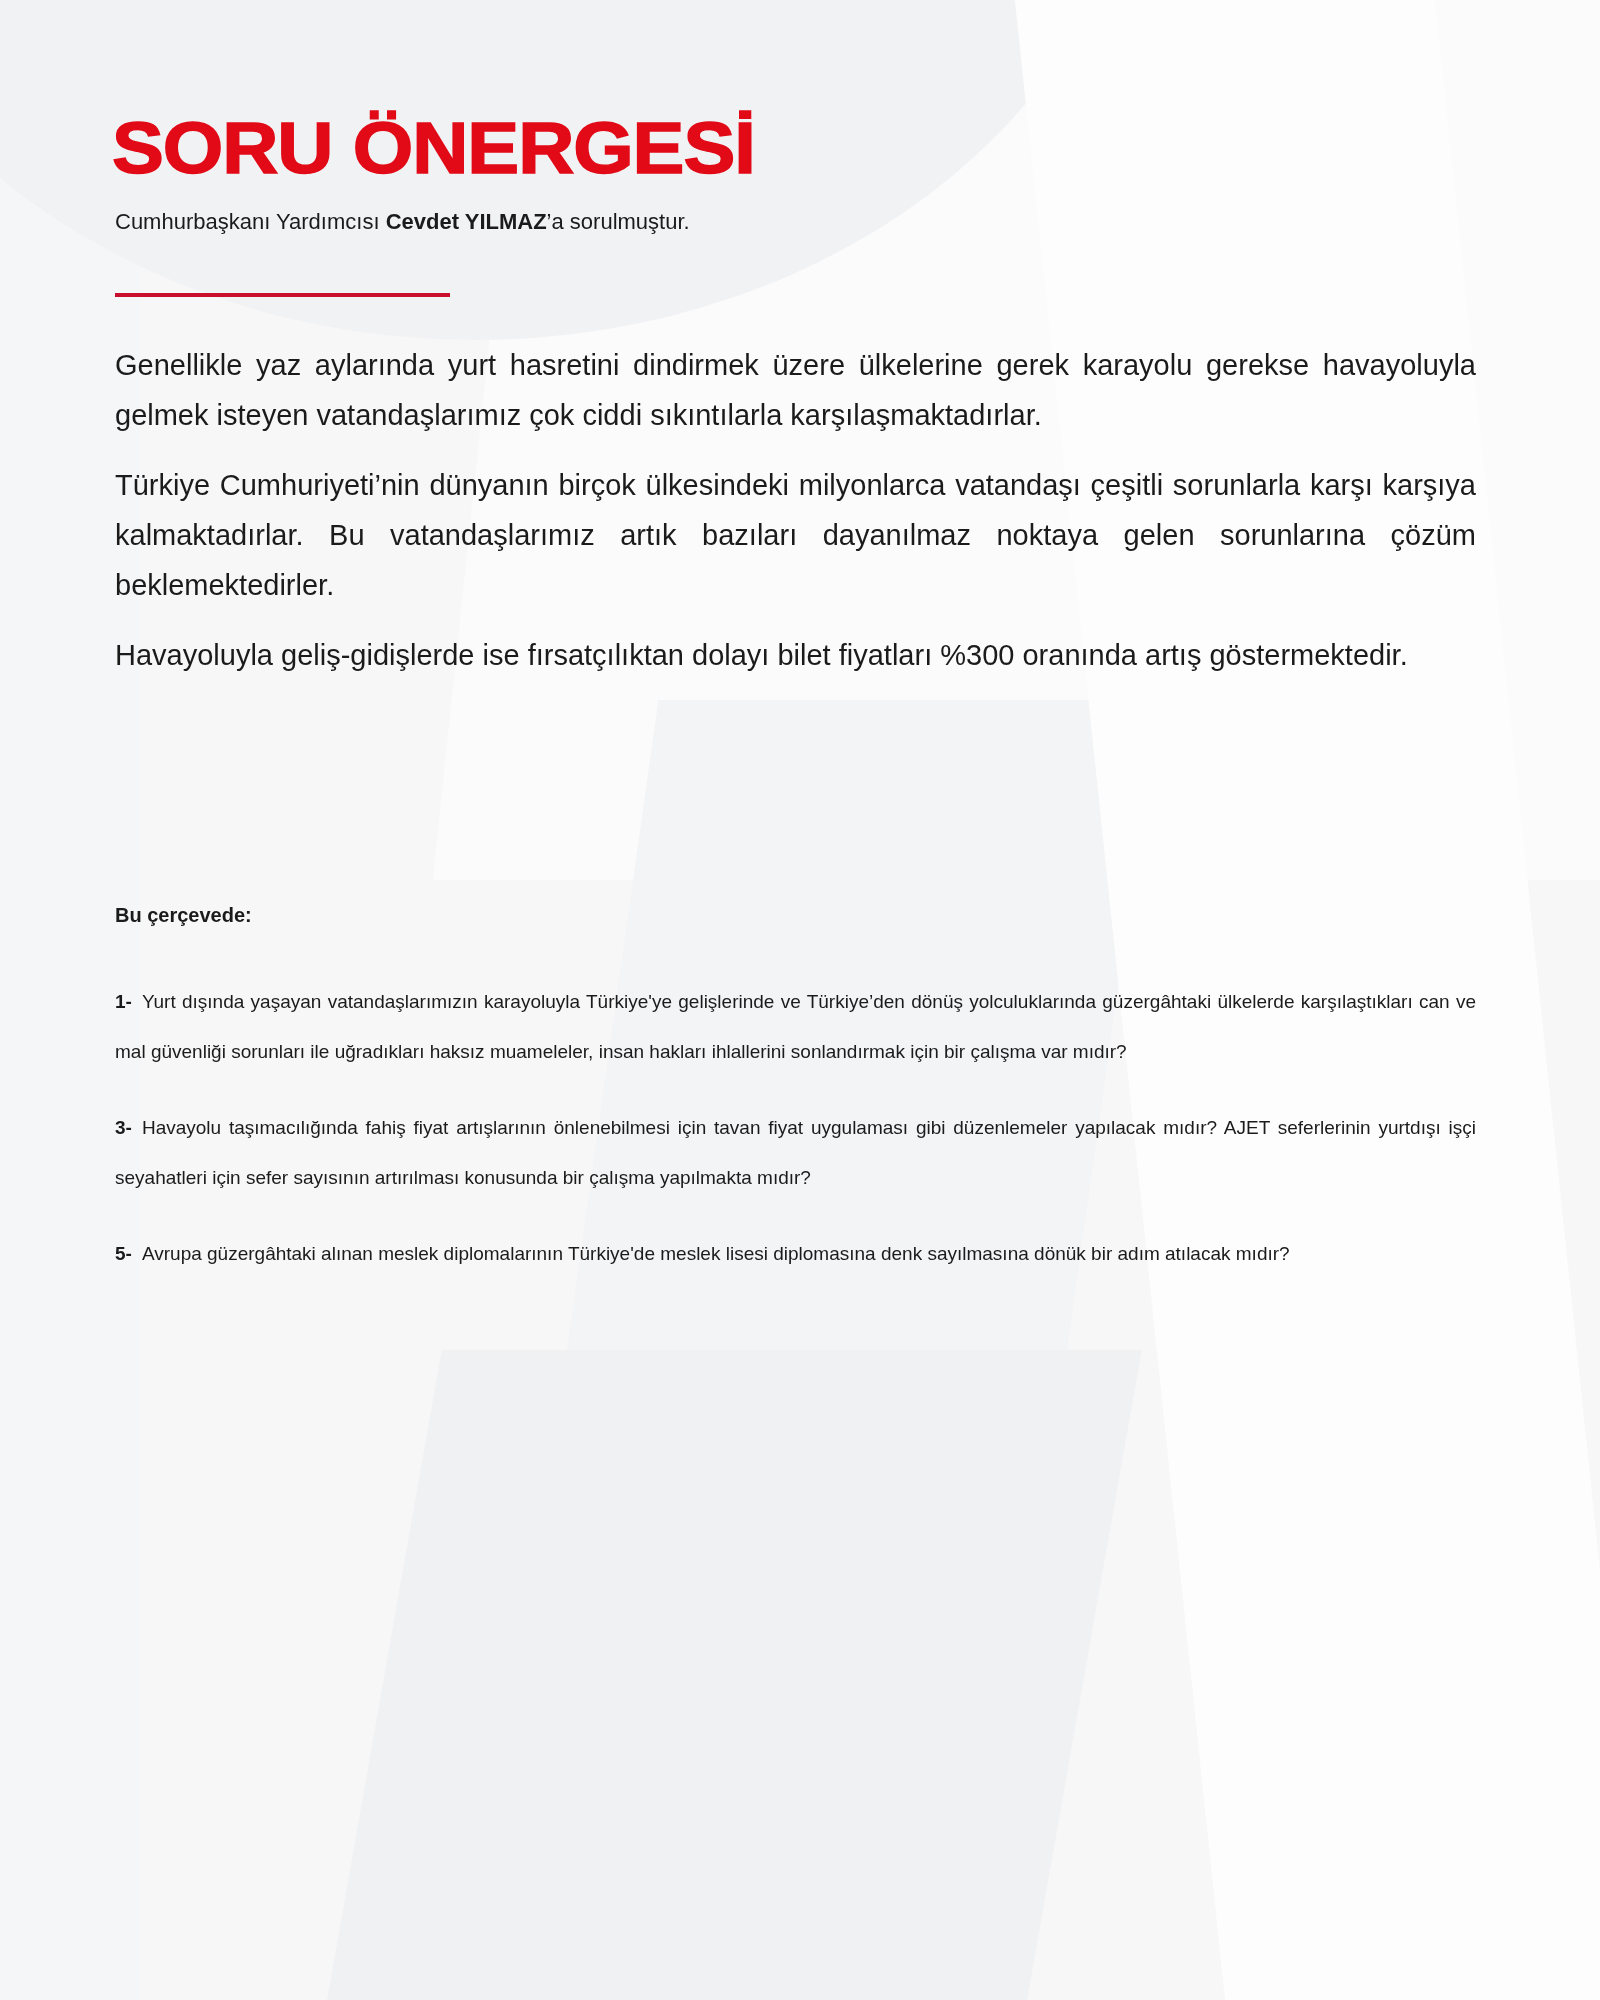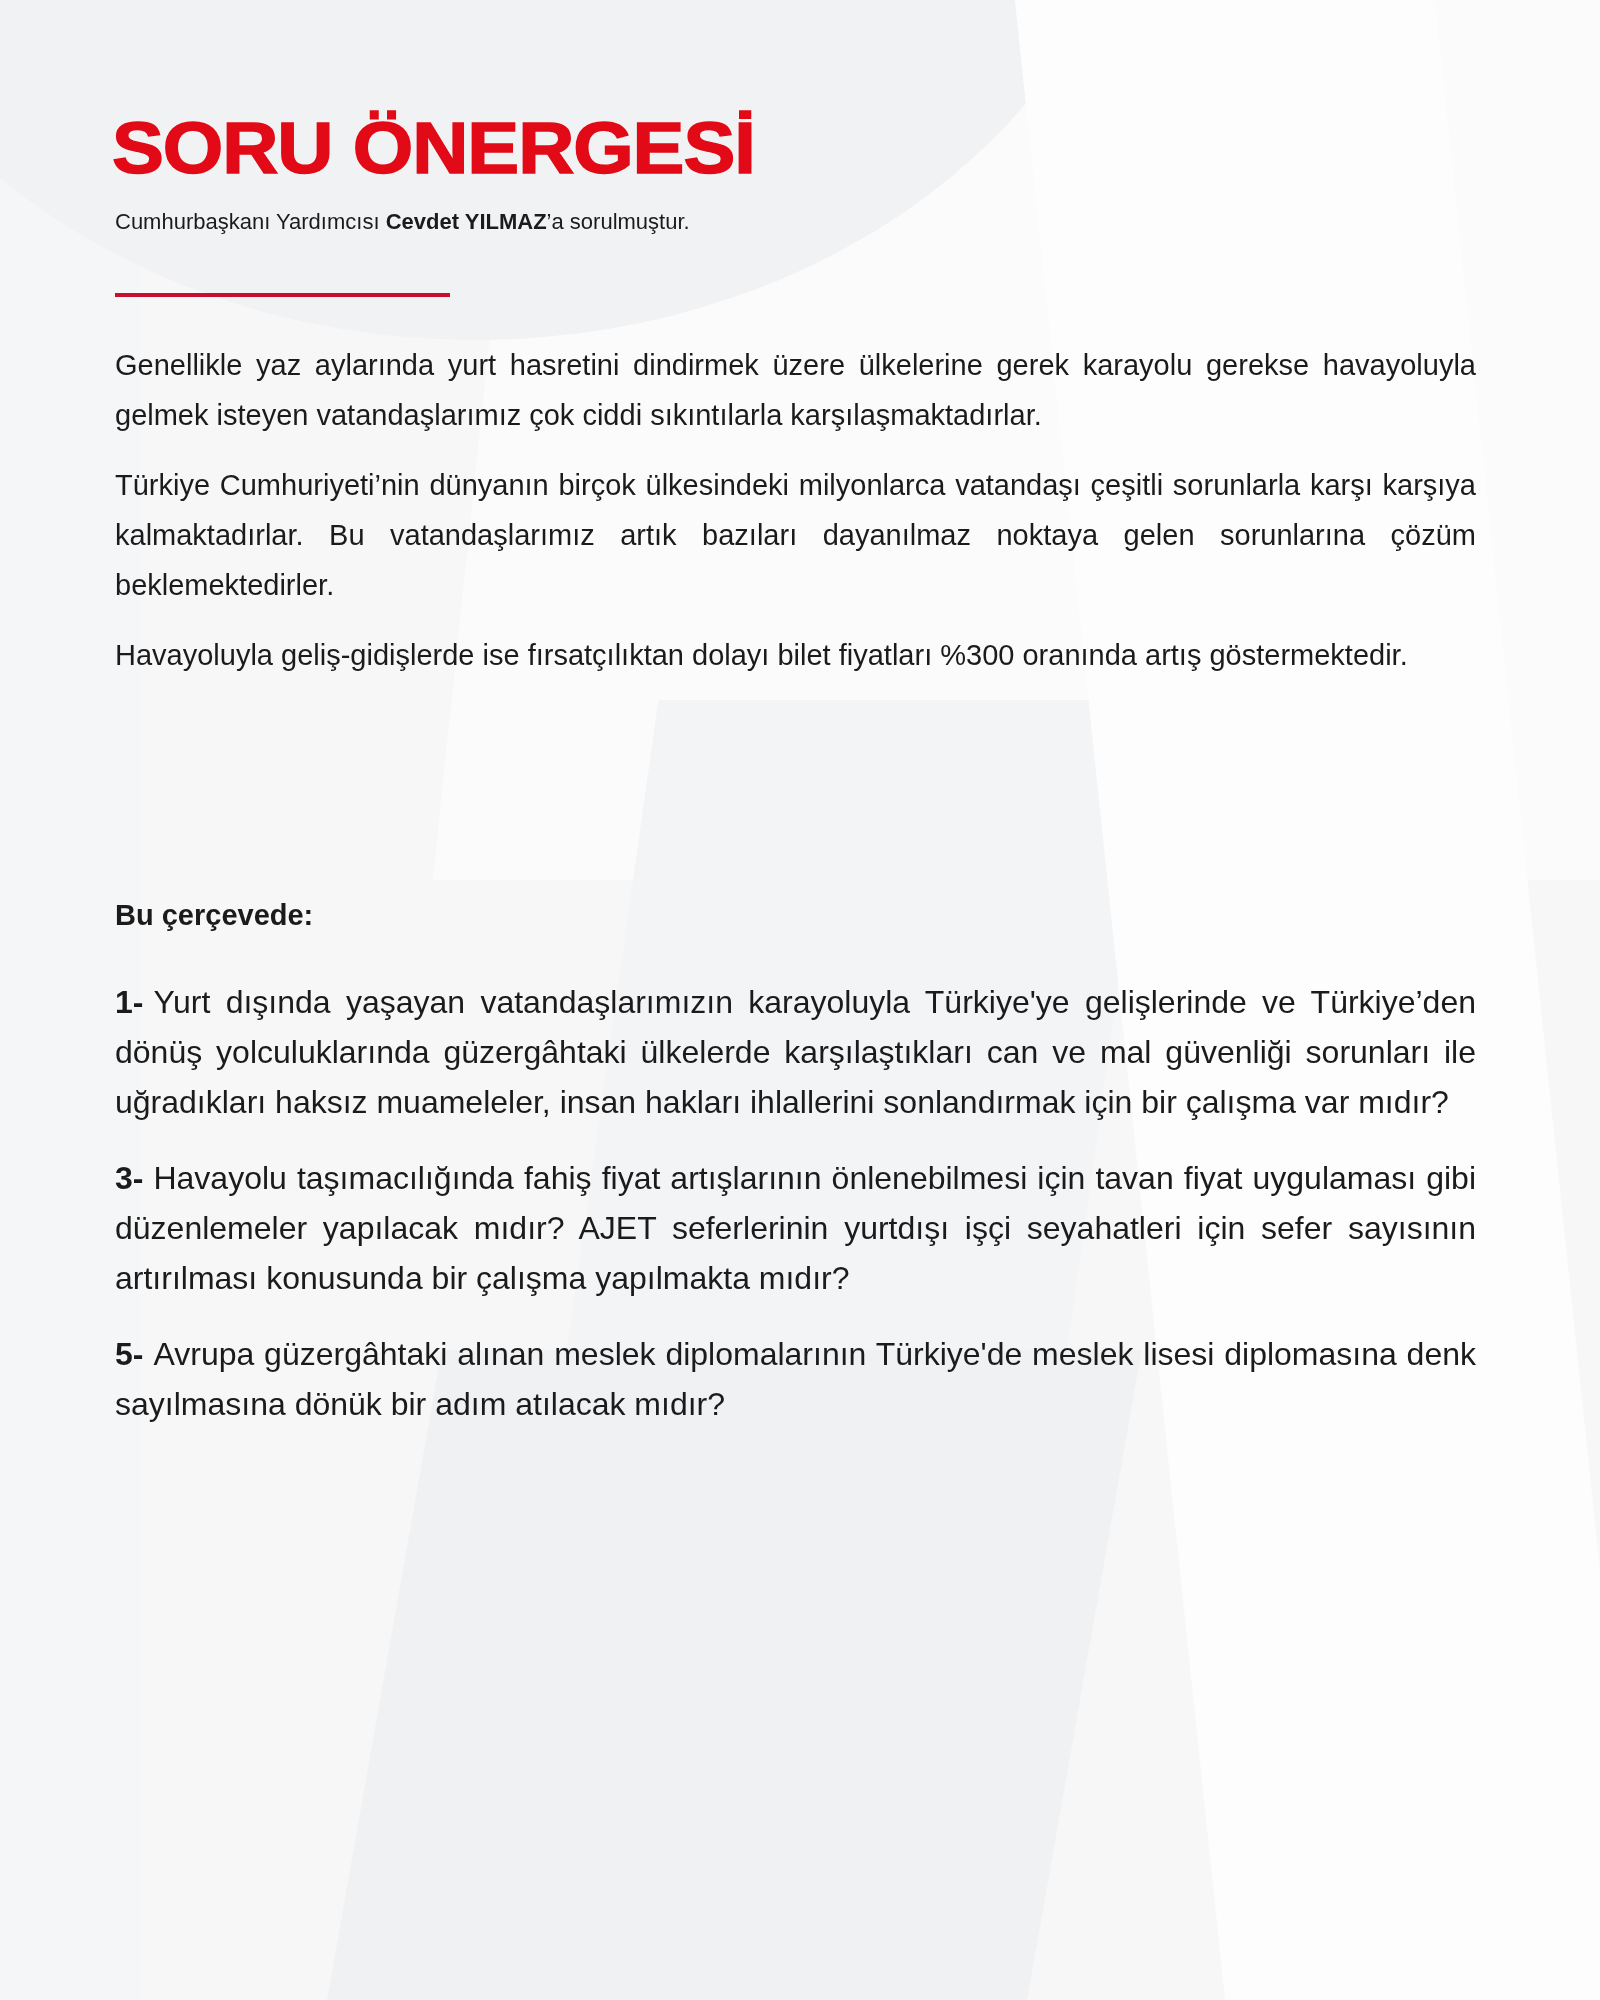--- a/index.html
+++ b/index.html
@@ -109,31 +109,31 @@
       text-align: justify;
     }
     .body p {
       margin-bottom: 20px;
     }
     .body p.intro-last { margin-bottom: 0; }
     .section-head {
       position: absolute;
       left: 115px;
       top: 895px;
-      font-size: 29px;
+      font-size: 20px;
       font-weight: 700;
       line-height: 40px;
       color: #1b1b1b;
     }
     .questions {
       position: absolute;
       left: 115px;
       top: 977px;
       width: 1361px;
-      font-size: 32px;
+      font-size: 19px;
       line-height: 50px;
       color: #1b1b1b;
       text-align: justify;
     }
     .question {
       margin-bottom: 26px;
     }
     .question .num {
       font-weight: 700;
       margin-right: 10px;

